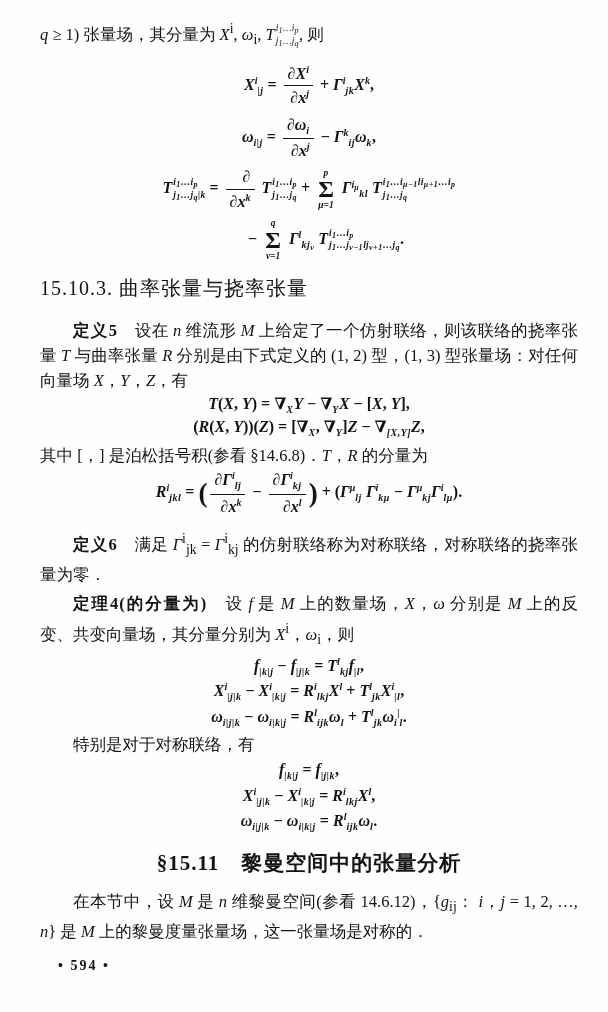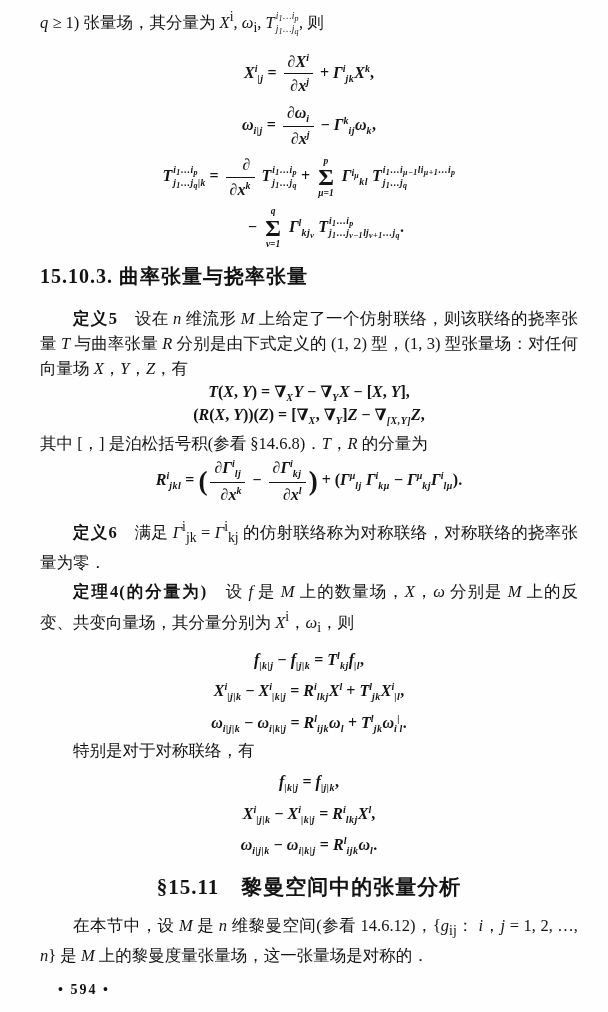--- a/index.html
+++ b/index.html
@@ -1,21 +1,21 @@
 <!DOCTYPE html>
 <html><head>
 <meta charset="utf-8">
 <style>
   html,body{margin:0;padding:0;}
   body{
     width:608px;height:1012px;overflow:hidden;
     background:#fefefe;color:#131313;
     font-family:"Liberation Serif","DejaVu Serif",serif;
   }
-  .page{box-sizing:border-box;width:608px;height:1012px;padding:4px 30px 0 40px;position:relative;}
+  .page{box-sizing:border-box;width:608px;height:1012px;padding:16px 30px 0 40px;position:relative;}
   .para{font-size:16.5px;line-height:25px;text-align:justify;}
   .para.indented{text-indent:2em;}
   .para b{letter-spacing:1px;}
   i{font-style:italic;}
   
   .fm{
     text-align:center;font-size:16px;font-weight:bold;font-style:normal;
     line-height:1.15;
   }
   .fm i{font-style:italic;}
@@ -31,30 +31,30 @@
   .sum .sig{font-size:24px;line-height:0.95;font-style:normal;}
   .stk{display:inline-block;vertical-align:middle;text-align:left;line-height:1.2;font-size:9.5px;font-style:italic;margin-left:1px;letter-spacing:0.3px;}
   .stk .t,.stk .b{display:block;}
   .stk sub{font-size:8px;vertical-align:-2px;}
   .bp{font-size:27px;font-style:normal;vertical-align:middle;line-height:0;}
   
   .f-x{margin-top:12px;}
   .f-w{margin-top:8px;}
   .f-T1{margin-top:8px;}
   .f-T2{margin-top:8px;padding-left:34px;}
-  .h-sub{font-size:20px;font-weight:bold;margin:14px 0 16px;letter-spacing:1px;}
+  .h-sub{font-size:20px;font-weight:normal;margin:14px 0 16px;letter-spacing:1px;}
   .blk-def5{margin-top:8px;}
   .f-TXY{margin-top:2px;}
   .f-RXY{margin-top:2px;}
   .blk-mid{margin-top:5px;font-family:Liberation Serif, serif;}
   .f-Tijk{margin-top:1px;}
   .f-Rijkl{margin-top:2px;}
   .blk-def6{margin-top:10px;}
   .blk-thm4{margin-top:4px;}
-  .f-ricci{margin-top:10px;}
+  .f-ricci{margin-top:4px;}
   .blk-special{margin-top:4px;}
   .h-main{font-size:21px;font-weight:bold;text-align:center;margin:16px 0 0;letter-spacing:1px;}
   .blk-riemann{margin-top:12px;}
   .pageno{margin-top:14px;margin-left:18px;font-size:14px;font-weight:bold;letter-spacing:2px;}
 </style>
 </head>
 <body>
 
 <div class="page">
 

